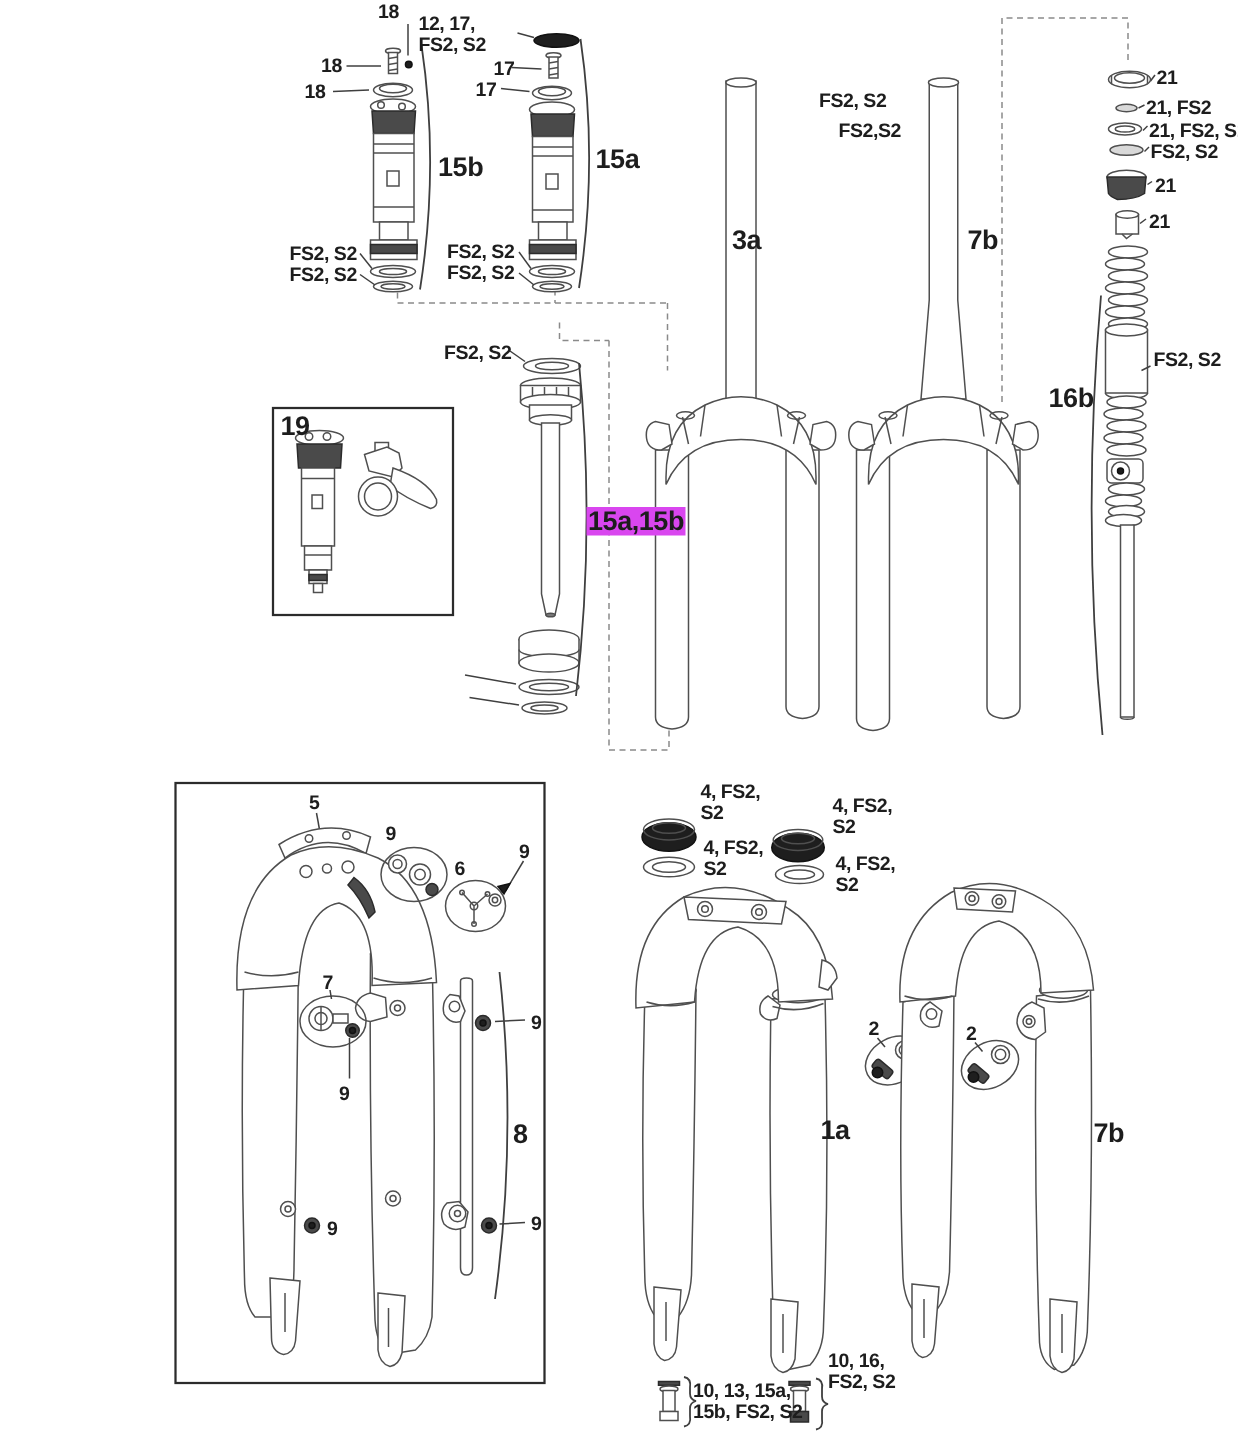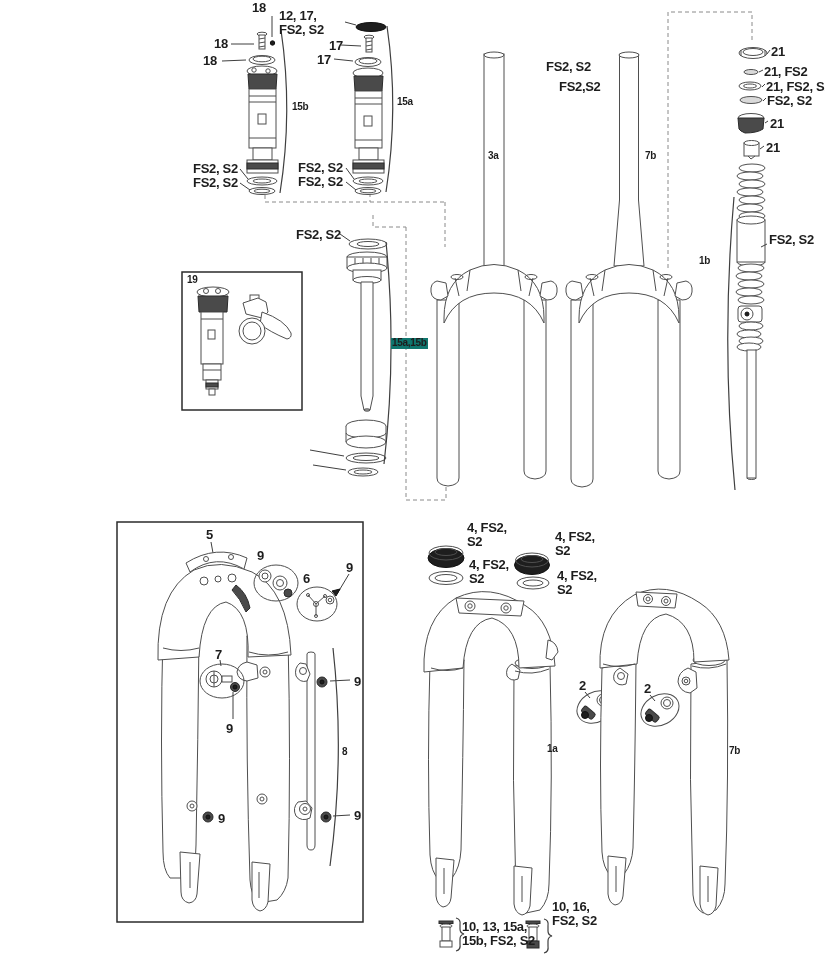--- a/index.html
+++ b/index.html
@@ -1,22 +1,22 @@
 <!DOCTYPE html>
 <html><head>
 <meta charset="utf-8">
 <style>
   html,body{margin:0;padding:0;background:#fff;}
   .stage{position:relative;width:825px;height:960px;background:#fff;overflow:hidden;
          font-family:"Liberation Sans",sans-serif;}
   .stage svg{position:absolute;left:0;top:0;}
   .lbl{position:absolute;font-weight:bold;font-size:13px;line-height:1.06;color:#1d1d1d;
        white-space:nowrap;letter-spacing:-0.3px;}
-  .lbl.big{font-size:10px;}
-  .lbl.wbg{background:#0f766e;padding:0 1px;}
+  .lbl.big{font-size:18px;}
+  .lbl.wbg{background:#d946ef;padding:0 1px;}
   
   svg *{stroke:#4f4f4f;stroke-width:1;fill:none;}
   svg .w{fill:#ffffff;}
   svg .dk{fill:#1e1e1e;stroke:#111;}
   svg .md{fill:#4a4a4a;stroke:#2b2b2b;}
   svg .lt{fill:#d9d9d9;}
   svg .br{stroke:#3f3f3f;stroke-width:1.2;fill:none;}
   svg .bx{stroke:#2b2b2b;stroke-width:1.5;fill:none;}
   svg .dash{stroke:#8a8a8a;stroke-dasharray:4 3;fill:none;}
   svg .ldr{stroke:#3f3f3f;}
@@ -427,21 +427,21 @@
 <div class="lbl big" style="left:488px;top:151px">3a</div>
 <div class="lbl big" style="left:645px;top:151px">7b</div>
 <div class="lbl" style="left:546px;top:60px">FS2, S2</div>
 <div class="lbl" style="left:559px;top:80px">FS2,S2</div>
 <div class="lbl" style="left:771px;top:45px">21</div>
 <div class="lbl" style="left:764px;top:65px">21, FS2</div>
 <div class="lbl" style="left:766px;top:80px">21, FS2, S2</div>
 <div class="lbl" style="left:767px;top:94px">FS2, S2</div>
 <div class="lbl" style="left:770px;top:117px">21</div>
 <div class="lbl" style="left:766px;top:141px">21</div>
-<div class="lbl big" style="left:699px;top:256px">1b</div>
+<div class="lbl big" style="left:699px;top:256px">16b</div>
 <div class="lbl" style="left:769px;top:233px">FS2, S2</div>
 <div class="lbl big" style="left:187px;top:275px">19</div>
 <div class="lbl" style="left:206px;top:528px">5</div>
 <div class="lbl" style="left:257px;top:549px">9</div>
 <div class="lbl" style="left:303px;top:572px">6</div>
 <div class="lbl" style="left:346px;top:561px">9</div>
 <div class="lbl" style="left:215px;top:648px">7</div>
 <div class="lbl" style="left:226px;top:722px">9</div>
 <div class="lbl big" style="left:342px;top:747px">8</div>
 <div class="lbl" style="left:354px;top:675px">9</div>

